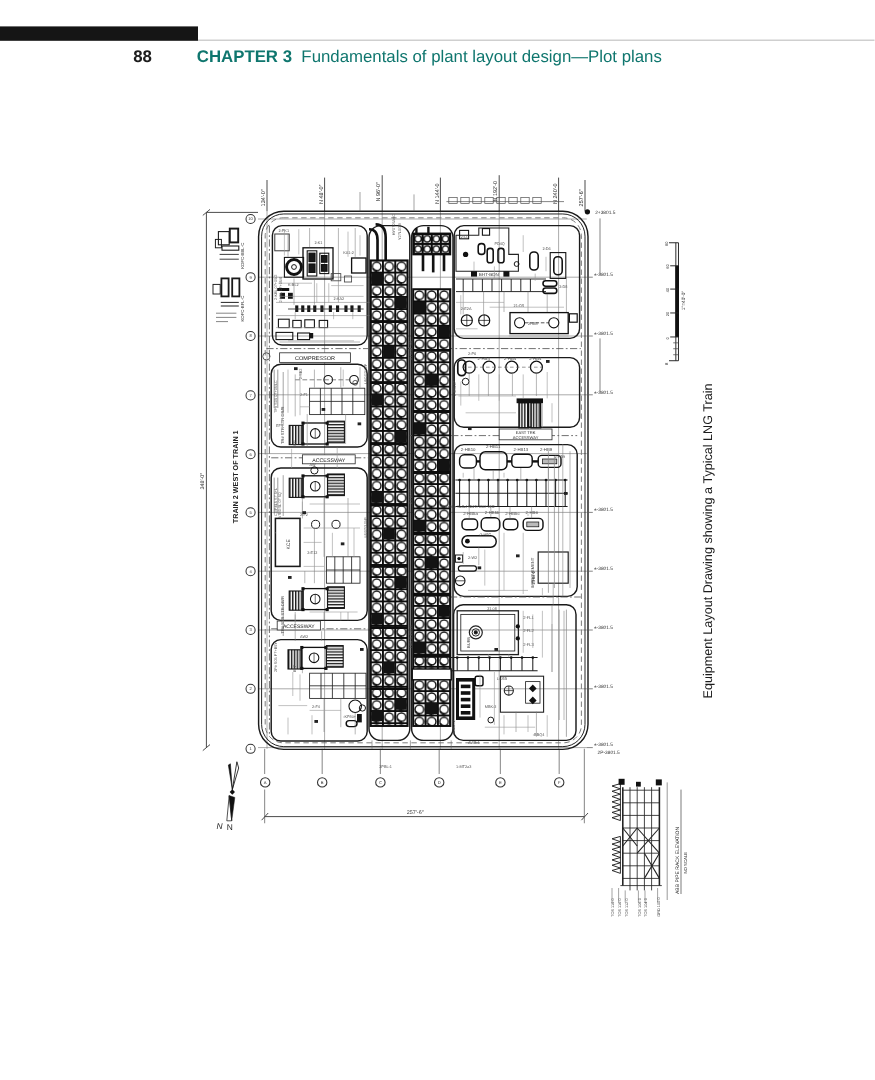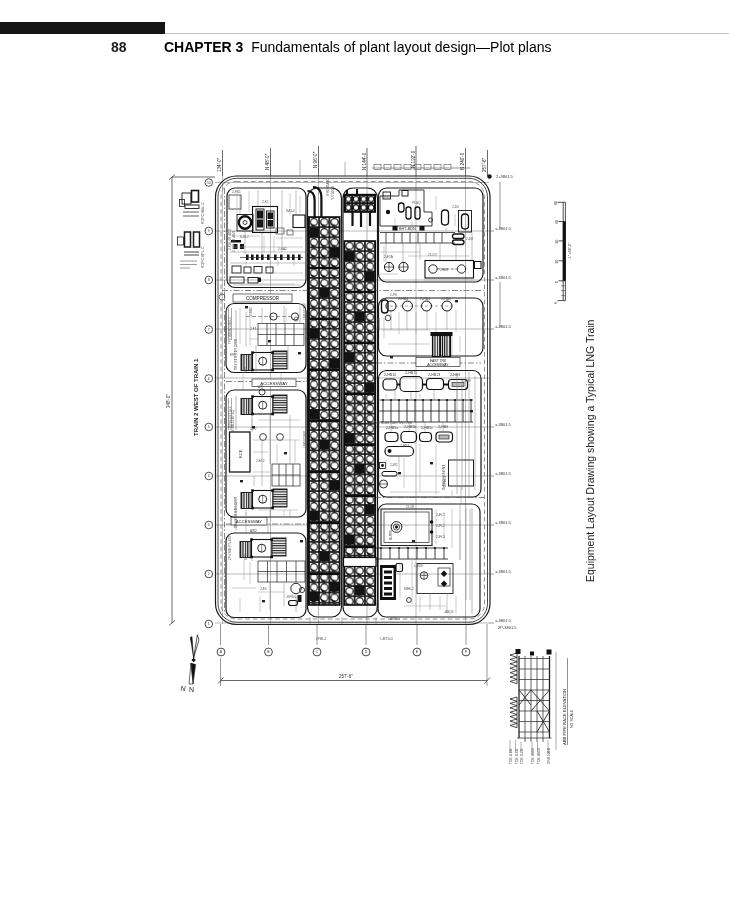--- a/index.html
+++ b/index.html
@@ -7,21 +7,21 @@
 </style></head>
 <body>
 <div id="page">
 
 <div class="abs" style="left:0;top:22px;width:165px;height:12px;background:#151515;"></div>
 
 <div class="abs" style="left:165px;top:33px;width:564px;height:1px;background:#c4c4c4;"></div>
 
 <div class="abs" style="left:111px;top:38.5px;font-size:14px;font-weight:bold;color:#1c1c1c;">88</div>
 
-<div class="abs" style="left:164px;top:38.5px;font-size:14px;color:#000000;"><span style="font-weight:bold;">CHAPTER 3</span>&nbsp; Fundamentals of plant layout design—Plot plans</div>
+<div class="abs" style="left:164px;top:38.5px;font-size:14px;color:#0f766e;"><span style="font-weight:bold;">CHAPTER 3</span>&nbsp; Fundamentals of plant layout design—Plot plans</div>
 
 <div class="abs" style="left:583.5px;top:582px;font-size:10.5px;color:#1c1c1c;transform:rotate(-90deg);transform-origin:0 0;white-space:nowrap;">Equipment Layout Drawing showing a Typical LNG Train</div>
 
 <div class="abs" style="left:661px;top:883px;font-size:7px;color:#b3b3b3;white-space:nowrap;">Copyrighted material</div>
 <svg class="abs" style="left:0;top:0;" width="729" height="900" viewBox="0 0 729 900">
 <defs>
 <pattern id="vstripe" width="2.4" height="4" patternUnits="userSpaceOnUse">
  <rect width="2.4" height="4" fill="#fff"></rect>
           <rect width="1.2" height="4" fill="#1a1a1a"></rect>
 </pattern>

